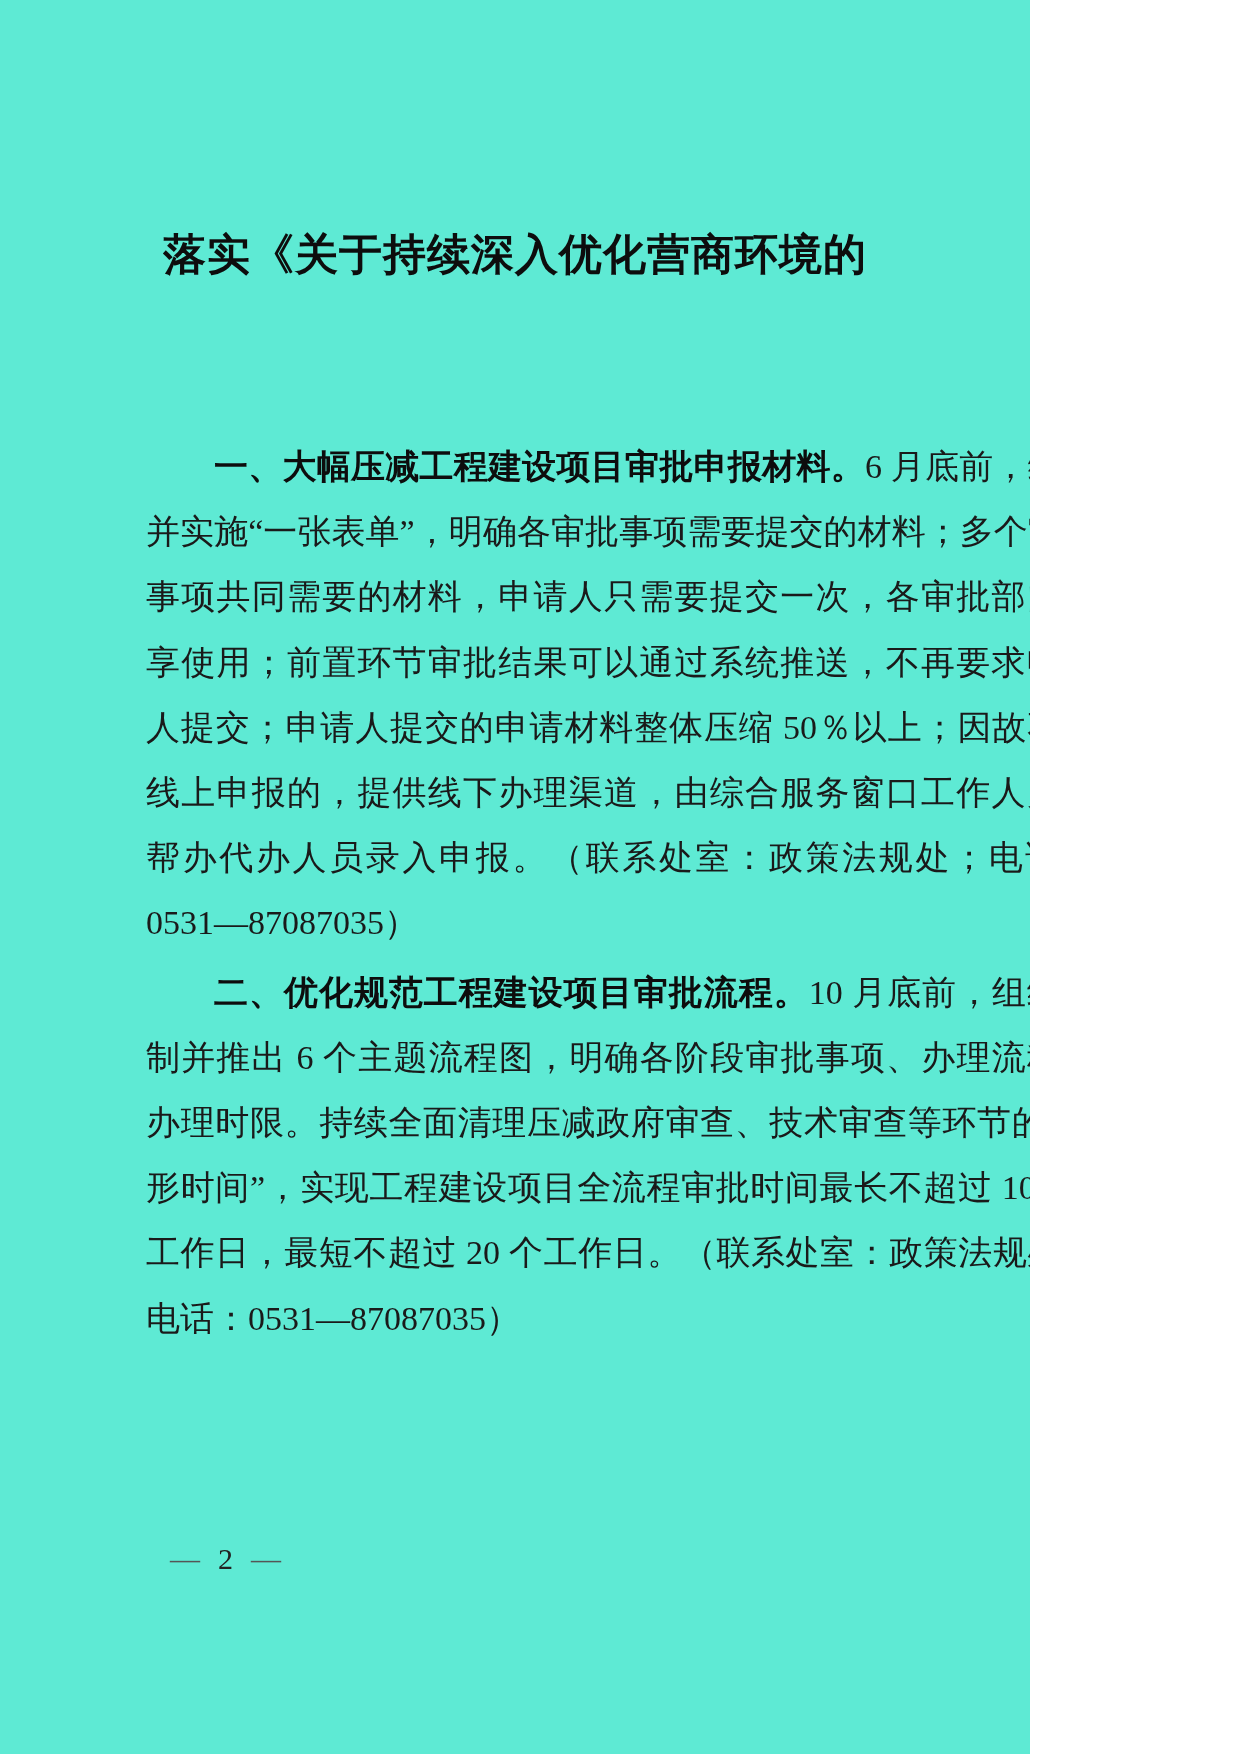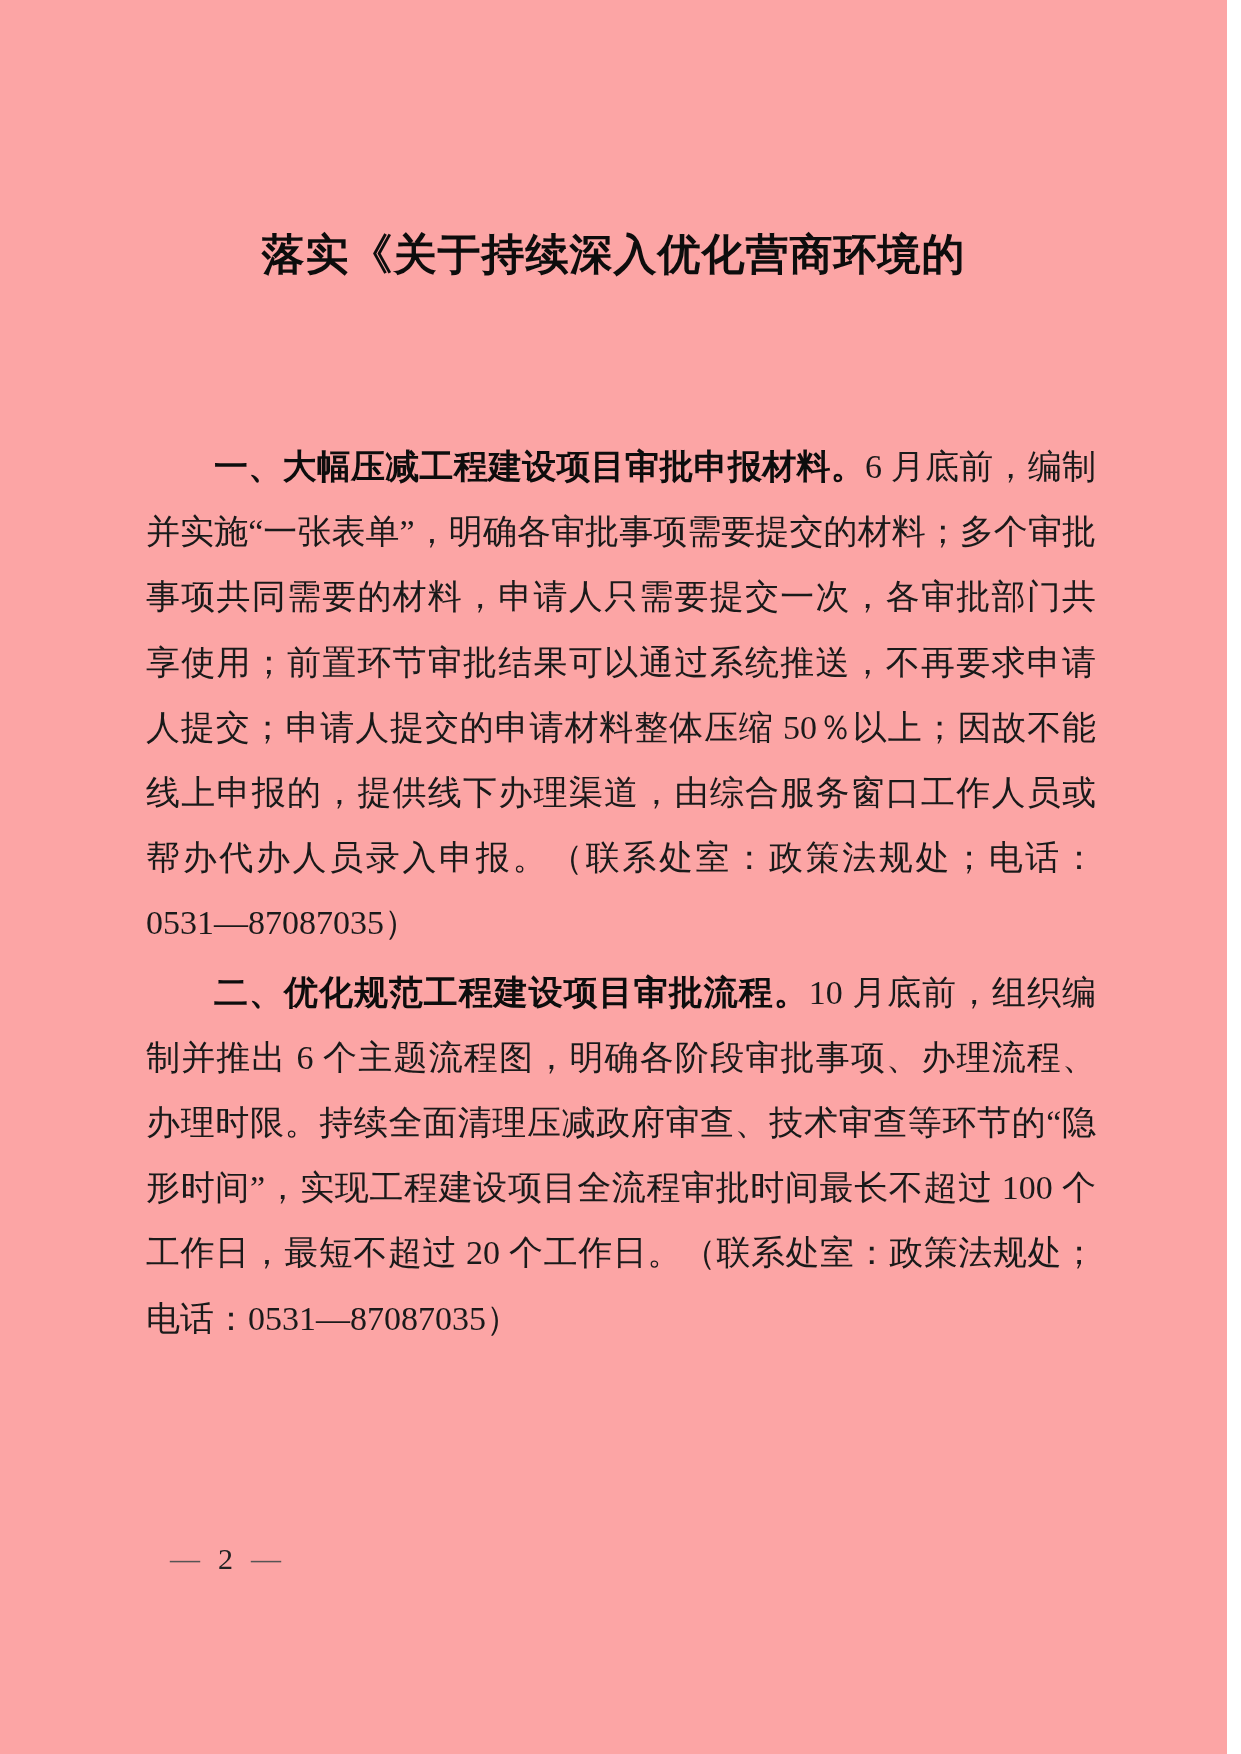--- a/index.html
+++ b/index.html
@@ -2,23 +2,23 @@
 <html lang="zh"><head>
 <meta charset="utf-8">
 <style>
   html, body {
     margin: 0;
     padding: 0;
     background: #ffffff;
   }
   .page {
     position: relative;
-    width: 1227px;
+    width: 1030px;
     height: 1754px;
-    background: #fca5a5;
+    background: #5eead4;
     font-family: "Liberation Serif", serif;
     color: #161616;
     overflow: hidden;
   }
   .doc-title {
     position: absolute;
     top: 216px;
     left: 0;
     width: 100%;
     text-align: center;

